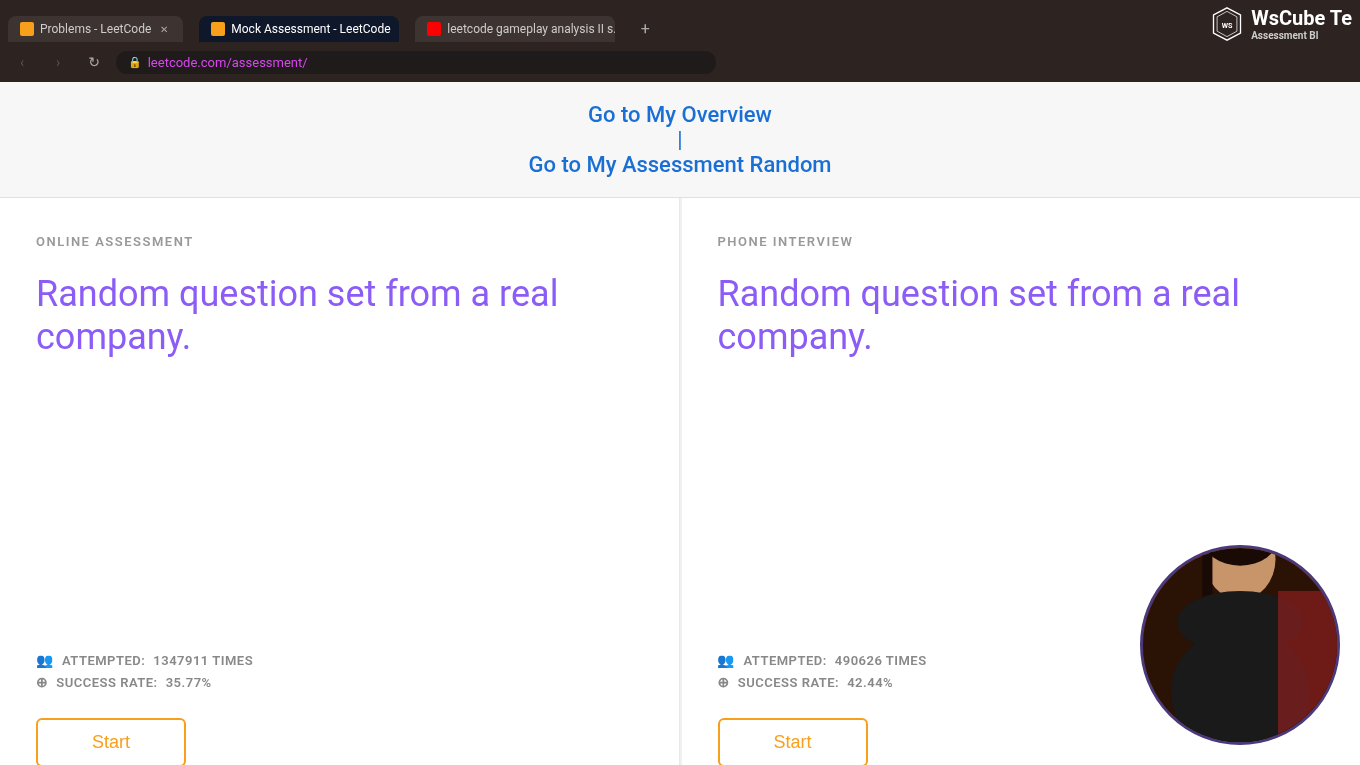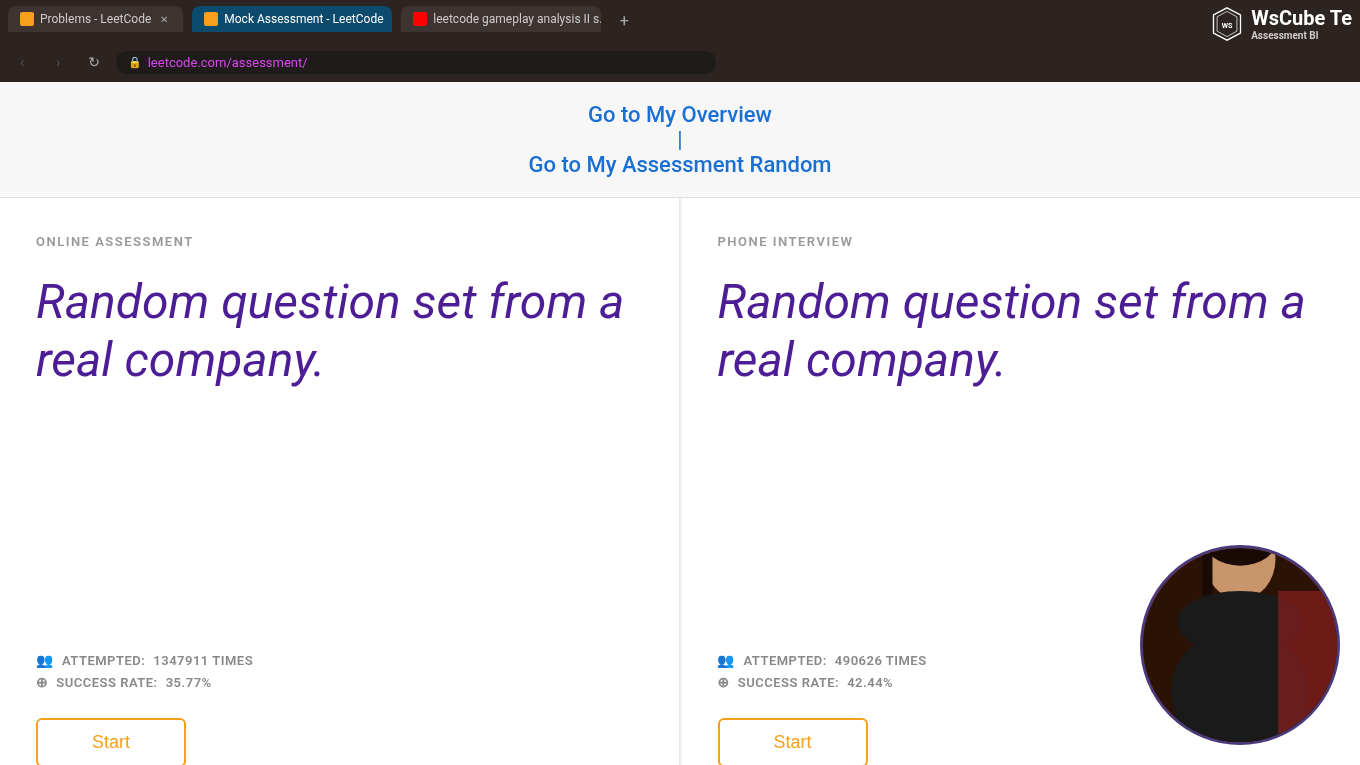--- a/index.html
+++ b/index.html
@@ -13,44 +13,44 @@
     }
 
     
     .browser-chrome {
       background: #2d2320;
       width: 100%;
     }
 
     .tab-bar {
       display: flex;
-      align-items: flex-start;
+      align-items: flex-end;
       padding: 6px 8px 0 8px;
-      gap: 9px;
+      gap: 16px;
       background: #2d2320;
     }
 
     .tab {
       display: flex;
       align-items: center;
       gap: 6px;
       padding: 6px 12px;
       border-radius: 8px 8px 0 0;
       font-size: 12px;
       color: #ccc;
       background: #3d3330;
       cursor: pointer;
       max-width: 200px;
       white-space: nowrap;
       overflow: hidden;
       text-overflow: ellipsis;
     }
 
     .tab.active {
-      background: #0c4a6e;
+      background: #0f172a;
       color: #fff;
     }
 
     .tab-favicon {
       width: 14px;
       height: 14px;
       border-radius: 2px;
       background: #555;
       flex-shrink: 0;
     }
@@ -206,26 +206,25 @@
     .card-category {
       font-size: 13px;
       font-weight: 600;
       color: #999;
       letter-spacing: 1.5px;
       text-transform: uppercase;
       margin-bottom: 24px;
     }
 
     .card-title {
-      font-size: 48px;
+      font-size: 36px;
       font-weight: 400;
-      color: #4c1d95;
+      color: #8b5cf6;
       line-height: 1.2;
       margin-bottom: auto;
-      font-style: italic;
     }
 
     .card-stats {
       margin-top: 80px;
       display: flex;
       flex-direction: column;
       gap: 6px;
       margin-bottom: 28px;
     }
 

